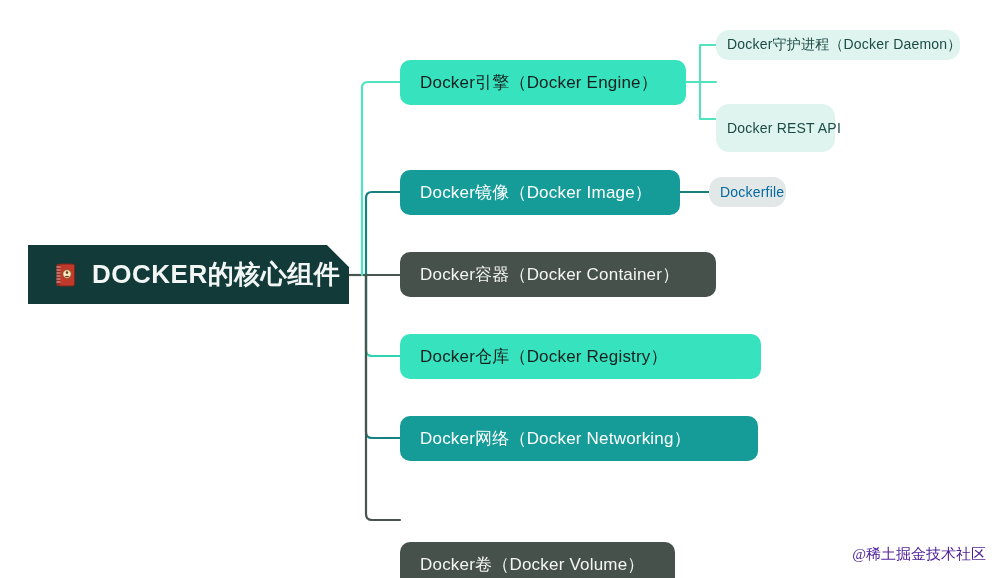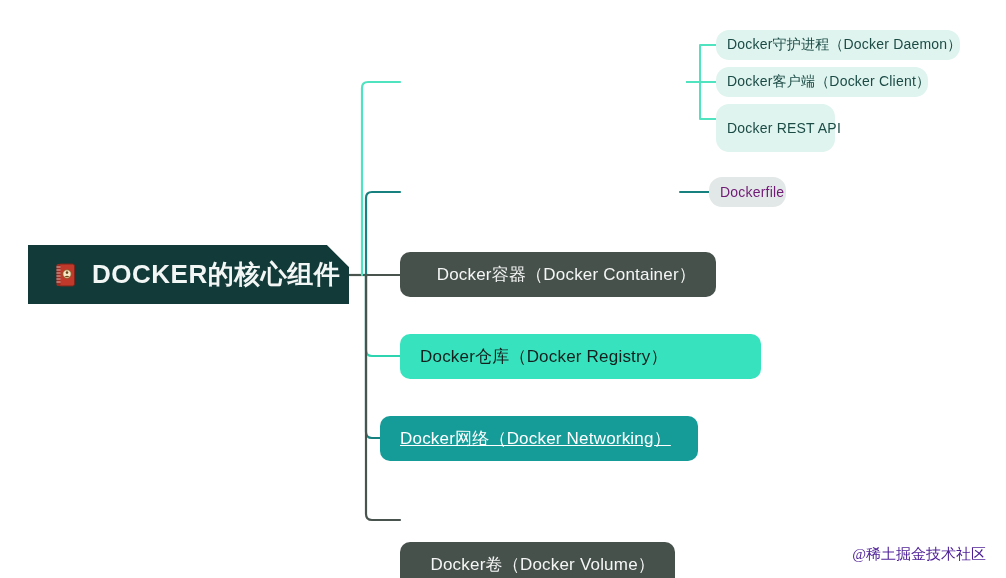--- a/index.html
+++ b/index.html
@@ -53,36 +53,36 @@
     box-sizing:border-box;
     display:flex;align-items:center;
     border-radius:10px;
     white-space:nowrap;
     padding:0 20px;
     font-size:17px;
     letter-spacing:.2px;
   }
   .node.bright{background:#37E3BE;color:#15201E;}
   .node.teal  {background:#159C99;color:#FFFFFF;}
-  .node.dark  {background:#47514C;color:#F4F6F5;justify-content:flex-end;}
+  .node.dark  {background:#47514C;color:#F4F6F5;}
 
   
   .chip{
     position:absolute;
     box-sizing:border-box;
     display:flex;align-items:center;
     border-radius:13px;
     white-space:nowrap;
     padding:0 11px;
     font-size:14px;
     background:#DFF4EE;
     color:#1C4B46;
     letter-spacing:.2px;
   }
-  .chip.grey{background:#E2E8E7;color:#701a75;}
+  .chip.grey{background:#E2E8E7;color:#0369a1;}
 
   
   .watermark{
     position:absolute;
     right:20px;bottom:14px;
     font-size:15px;
     color:#4c1d95;
     font-family:"Liberation Serif","DejaVu Serif",serif;
     white-space:nowrap;
     user-select:none;
@@ -133,45 +133,48 @@
             <path d="M2.8,19 H6.2"></path>
         </g>
         <circle cx="13" cy="11" r="4.2" fill="#F7E9C8" stroke="#8A5A20" stroke-width="0.9"></circle>
         <circle cx="13" cy="9.6" r="1.3" fill="#6E4518"></circle>
         <path d="M10.5,14 Q13,11.7 15.5,14" fill="#6E4518"></path>
       </svg>
     </span>
     <span class="root-label">DOCKER的核心组件</span>
   </div>
 
+  <div class="node bright" style="left:400px;top:60px;width:286px;height:45px;">
+    <span>Docker引擎（Docker Engine）</span>
+  </div>
 
+  <div class="node teal" style="left:400px;top:170px;width:280px;height:45px;">
+    <span>Docker镜像（Docker Image）</span>
+  </div>
 
   <div class="node dark" style="left:400px;top:252px;width:316px;height:45px;">
     <span>Docker容器（Docker Container）</span>
   </div>
 
   <div class="node bright" style="left:400px;top:334px;width:361px;height:45px;">
     <span>Docker仓库（Docker Registry）</span>
   </div>
 
-  <div class="node teal" style="left:380px;top:416px;width:318px;height:45px;text-decoration:underline;">
+  <div class="node teal" style="left:400px;top:416px;width:358px;height:45px;">
     <span>Docker网络（Docker Networking）</span>
   </div>
 
   <div class="node dark" style="left:400px;top:498px;width:275px;height:45px;margin-top:44px;">
     <span>Docker卷（Docker Volume）</span>
   </div>
 
   <div class="chip" style="left:716px;top:30px;width:244px;height:30px;">
     <span>Docker守护进程（Docker Daemon）</span>
   </div>
 
-  <div class="chip" style="left:716px;top:67px;width:212px;height:30px;">
-    <span>Docker客户端（Docker Client）</span>
-  </div>
 
   <div class="chip" style="left:716px;top:104px;width:119px;height:48px;">
     <span>Docker REST API</span>
   </div>
 
   <div class="chip grey" style="left:709px;top:177px;width:77px;height:30px;">
     <span>Dockerfile</span>
   </div>
 
   <div class="watermark">@稀土掘金技术社区</div>

